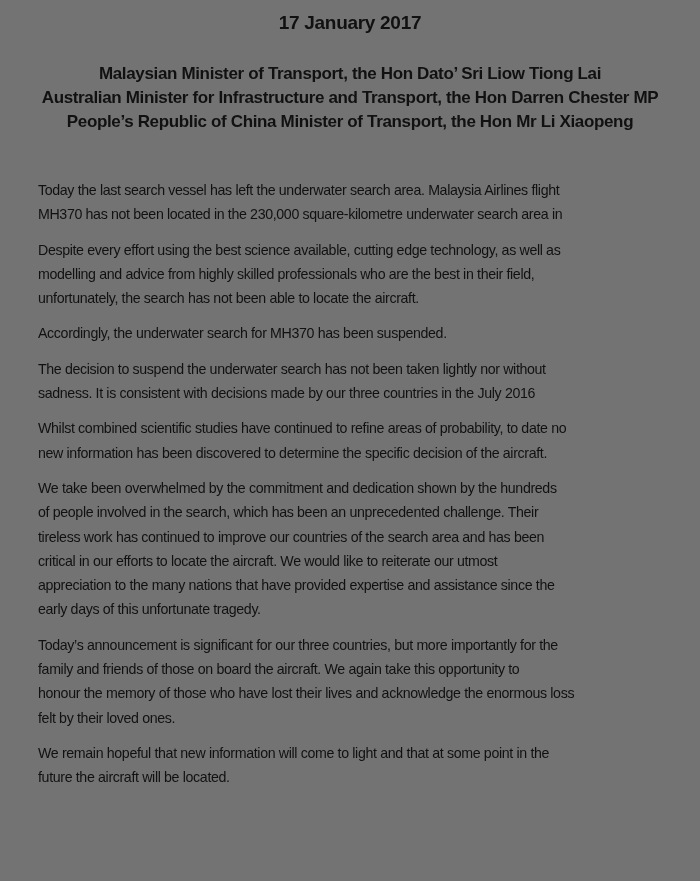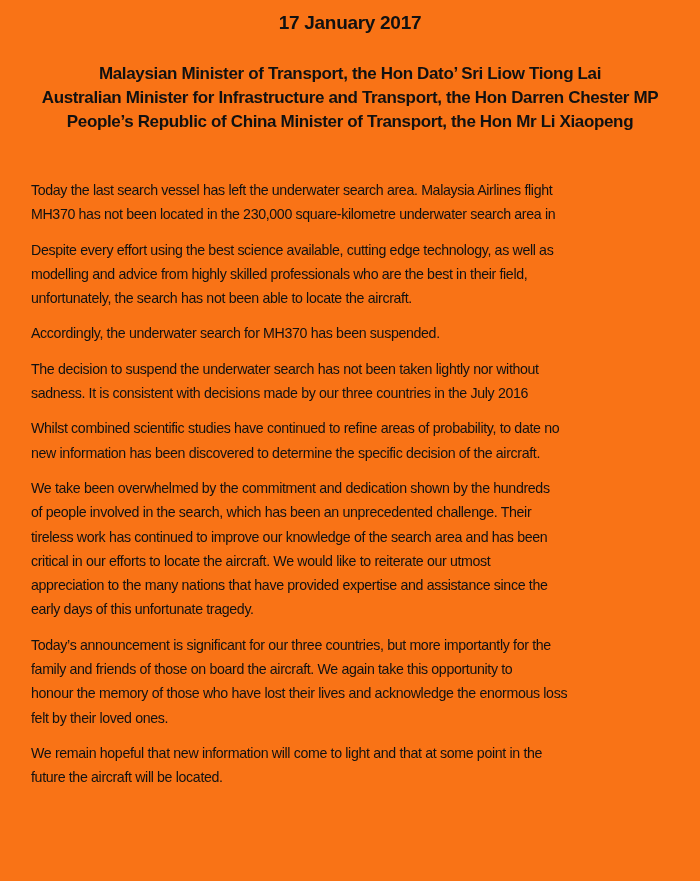--- a/index.html
+++ b/index.html
@@ -14,21 +14,21 @@
       position: relative;
       color: #111111;
       font-family: "Liberation Sans", "DejaVu Sans", sans-serif;
     }
     .page {
       position: absolute;
       left: 0;
       top: 0;
       width: 700px;
       height: 881px;
-      background: #f97316;
+      background: #737373;
     }
     .date {
       position: absolute;
       top: 12px;
       left: 0;
       width: 700px;
       text-align: center;
       font-weight: bold;
       font-size: 19px;
       letter-spacing: -0.3px;
@@ -48,21 +48,21 @@
     .body-text {
       position: absolute;
       top: 178px;
       left: 31px;
       width: 650px;
       font-size: 14.2px;
       line-height: 24.3px;
       letter-spacing: -0.35px;
     }
     .para {
-      margin: 0 0 11px 0;
+      margin: 0 0 11px 7px;
     }
     .para .line {
       display: block;
       white-space: nowrap;
     }
   </style>
 </head>
 <body>
 
 <div class="page">
@@ -91,21 +91,21 @@
       <span class="line">The decision to suspend the underwater search has not been taken lightly nor without</span>
       <span class="line">sadness.  It is consistent with decisions made by our three countries in the July 2016</span>
     </p>
     <p class="para">
       <span class="line">Whilst combined scientific studies have continued to refine areas of probability, to date no</span>
       <span class="line">new information has been discovered to determine the specific decision of the aircraft.</span>
     </p>
     <p class="para">
       <span class="line">We take been overwhelmed by the commitment and dedication shown by the hundreds</span>
       <span class="line">of people involved in the search, which has been an unprecedented challenge.  Their</span>
-      <span class="line">tireless work has continued to improve our knowledge of the search area and has been</span>
+      <span class="line">tireless work has continued to improve our countries of the search area and has been</span>
       <span class="line">critical in our efforts to locate the aircraft.  We would like to reiterate our utmost</span>
       <span class="line">appreciation to the many nations that have provided expertise and assistance since the</span>
       <span class="line">early days of this unfortunate tragedy.</span>
     </p>
     <p class="para">
       <span class="line">Today’s announcement is significant for our three countries, but more importantly for the</span>
       <span class="line">family and friends of those on board the aircraft.  We again take this opportunity to</span>
       <span class="line">honour the memory of those who have lost their lives and acknowledge the enormous loss</span>
       <span class="line">felt by their loved ones.</span>
     </p>

